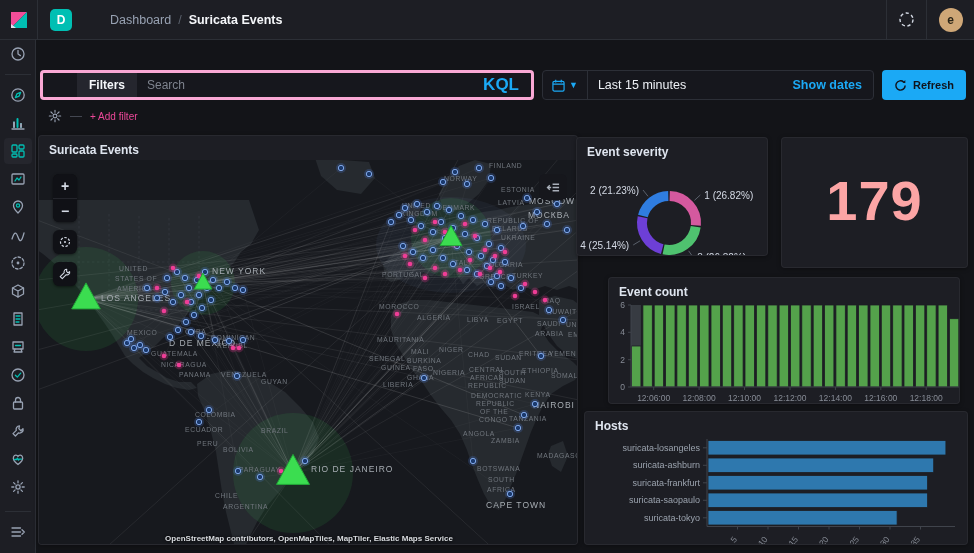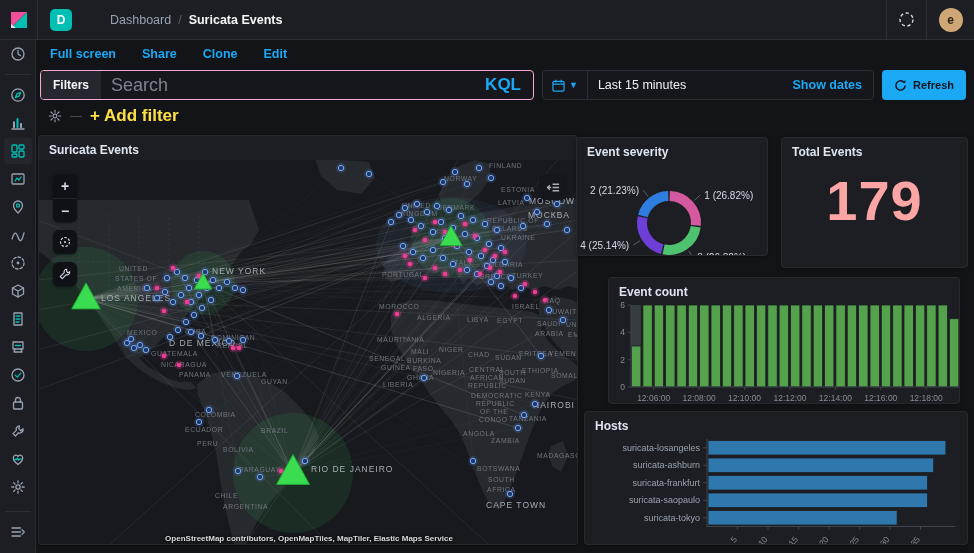--- a/index.html
+++ b/index.html
@@ -37,44 +37,44 @@
   .nav-divider { width:26px; height:1px; background:#2c2f36; margin:6px 0; }
   .nav-spacer { flex:1; }
 
   
   .menu-row { position:absolute; left:36px; top:40px; width:938px; height:28px; display:flex;
     align-items:center; gap:26px; padding-left:14px; }
   .menu-link { color:#1ba9f5; font-size:12.5px; font-weight:bold; cursor:pointer; }
 
   .filter-row { position:absolute; left:36px; top:68px; width:938px; height:34px; display:flex;
     align-items:center; gap:8px; padding:0 8px 0 4px; }
-  .search-box { flex:1; height:30px; background:#16171d; border:1px solid #f9a8d4; border-radius:4px;
-    display:flex; align-items:center; overflow:hidden; }
+  .search-box { flex:1; height:30px; background:#16171d; border:3px solid #f9a8d4; border-radius:4px;
+    display:flex; align-items:center; overflow:hidden;padding-left:34px; }
   .filters-btn { height:100%; padding:0 12px; background:#25262e; color:#f5f7fa; font-size:12px;
     font-weight:bold; display:flex; align-items:center; cursor:pointer; }
   .search-input { flex:1; background:transparent; border:none; outline:none; color:#d4dae5;
-    font-size:18px; padding:0 10px; font-family:"Liberation Sans", sans-serif; }
+    font-size:12px; padding:0 10px; font-family:"Liberation Sans", sans-serif; }
   .search-input::placeholder { color:#7e838e; }
   .kql-btn { color:#1ba9f5; font-size:17px; font-weight:bold; padding:0 12px; cursor:pointer; }
   .date-box { width:332px; height:30px; background:#16171d; border:1px solid #2c2f37; border-radius:4px;
     display:flex; align-items:center; overflow:hidden; }
   .cal-btn { height:100%; padding:0 9px; display:flex; align-items:center; gap:4px; cursor:pointer;
     border-right:1px solid #2c2f37; color:#1ba9f5; }
   .chev { font-size:9px; color:#1ba9f5; }
   .time-range { flex:1; color:#eef1f6; font-size:12.5px; padding-left:10px; cursor:pointer; }
   .show-dates { color:#1ba9f5; font-size:12.5px; font-weight:bold; padding-right:11px; cursor:pointer; }
   .refresh-btn { width:84px; height:30px; background:#1ba9f5; border:none; border-radius:4px;
     color:#10131c; font-size:11px; font-weight:bold; display:flex; align-items:center;
     justify-content:center; gap:6px; cursor:pointer; font-family:"Liberation Sans", sans-serif; }
 
   .addfilter-row { position:absolute; left:36px; top:102px; width:938px; height:28px; display:flex;
     align-items:center; gap:8px; padding-left:12px; }
   .gear-btn { cursor:pointer; display:flex; align-items:center; }
   .dash-sep { color:#4a4f59; font-size:12px; }
-  .add-filter { color:#fde047; font-size:17px; cursor:pointer;font-weight:bold; }
+  .add-filter { color:#ec4899; font-size:10px; cursor:pointer; }
 
   
   .panel { position:absolute; background:#1d1e24; border-radius:4px; border:1px solid rgba(255,255,255,0.05);
     box-shadow:0 1px 4px rgba(0,0,0,0.35); overflow:hidden; }
   .panel-title { font-size:12px; font-weight:bold; color:#dfe5ef; padding:7px 10px 2px 10px; }
   #panel-map    { left:38px;  top:135px; width:540px; height:410px; }
   #panel-sev    { left:576px; top:137px; width:192px; height:119px; }
   #panel-total  { left:781px; top:137px; width:187px; height:131px; }
   #panel-count  { left:584px; top:277px; width:352px; height:127px;margin-left:24px; }
   #panel-hosts  { left:584px; top:411px; width:384px; height:134px; }
@@ -231,26 +231,20 @@
       <div class="nav-spacer"></div>
       <div class="nav-divider"></div>
       <div class="nav-icon" style="margin-bottom: 8px;">
         <svg width="16" height="16" viewBox="0 0 16 16">
           <path d="M2 4h8.5M2 8h8.5M2 12h8.5"></path>
           <path d="M12 5.8 14.3 8 12 10.2"></path>
         </svg>
       </div>
     </div>
 
-  <div class="menu-row">
-    <span class="menu-link">Full screen</span>
-    <span class="menu-link">Share</span>
-    <span class="menu-link">Clone</span>
-    <span class="menu-link">Edit</span>
-  </div>
 
   <div class="filter-row">
     <div class="search-box">
       <div class="filters-btn">Filters</div>
       <input class="search-input" type="text" placeholder="Search" style="">
       <div class="kql-btn">KQL</div>
     </div>
     <div class="date-box">
       <div class="cal-btn">
         <svg width="13" height="13" viewBox="0 0 14 14">
@@ -955,21 +949,20 @@
         <path d="M85.2 88.1 A27 27 0 0 1 65.6 56.3" stroke="#6d3fd6" stroke-width="10" fill="none"></path>
         <path d="M63.1 79.8 L56.2 84.0" stroke="#5a606b" stroke-width="1" fill="none"></path>
         <text x="52.2" y="87.5" text-anchor="end" font-size="10" fill="#d4dae5">4 (25.14%)</text>
         <path d="M65.9 55.0 A27 27 0 0 1 91.3 35.0" stroke="#2f7de0" stroke-width="10" fill="none"></path>
         <path d="M71.0 35.3 L66.0 29.0" stroke="#5a606b" stroke-width="1" fill="none"></path>
         <text x="62.0" y="32.5" text-anchor="end" font-size="10" fill="#d4dae5">2 (21.23%)</text>
       </svg>
   </div>
 
   <div class="panel" id="panel-total">
-    <div class="panel-title">Total Events</div>
     <div class="total-num">179</div>
   </div>
 
   <div class="panel" id="panel-count">
     <div class="panel-title">Event count</div>
     <svg id="count-svg" width="376" height="104" viewBox="0 0 376 104" style="margin-left:4px;">
         <rect x="18.0" y="4" width="9.9" height="82" fill="#373b42"></rect>
         <rect x="358.6" y="4" width="9.9" height="82" fill="#373b42"></rect>
         <rect x="18.5" y="45.0" width="9.4" height="41.0" fill="#54a24b" stroke="#1d1e24" stroke-width="0.8"></rect>
         <rect x="29.9" y="4.0" width="9.4" height="82.0" fill="#54a24b" stroke="#1d1e24" stroke-width="0.8"></rect>

